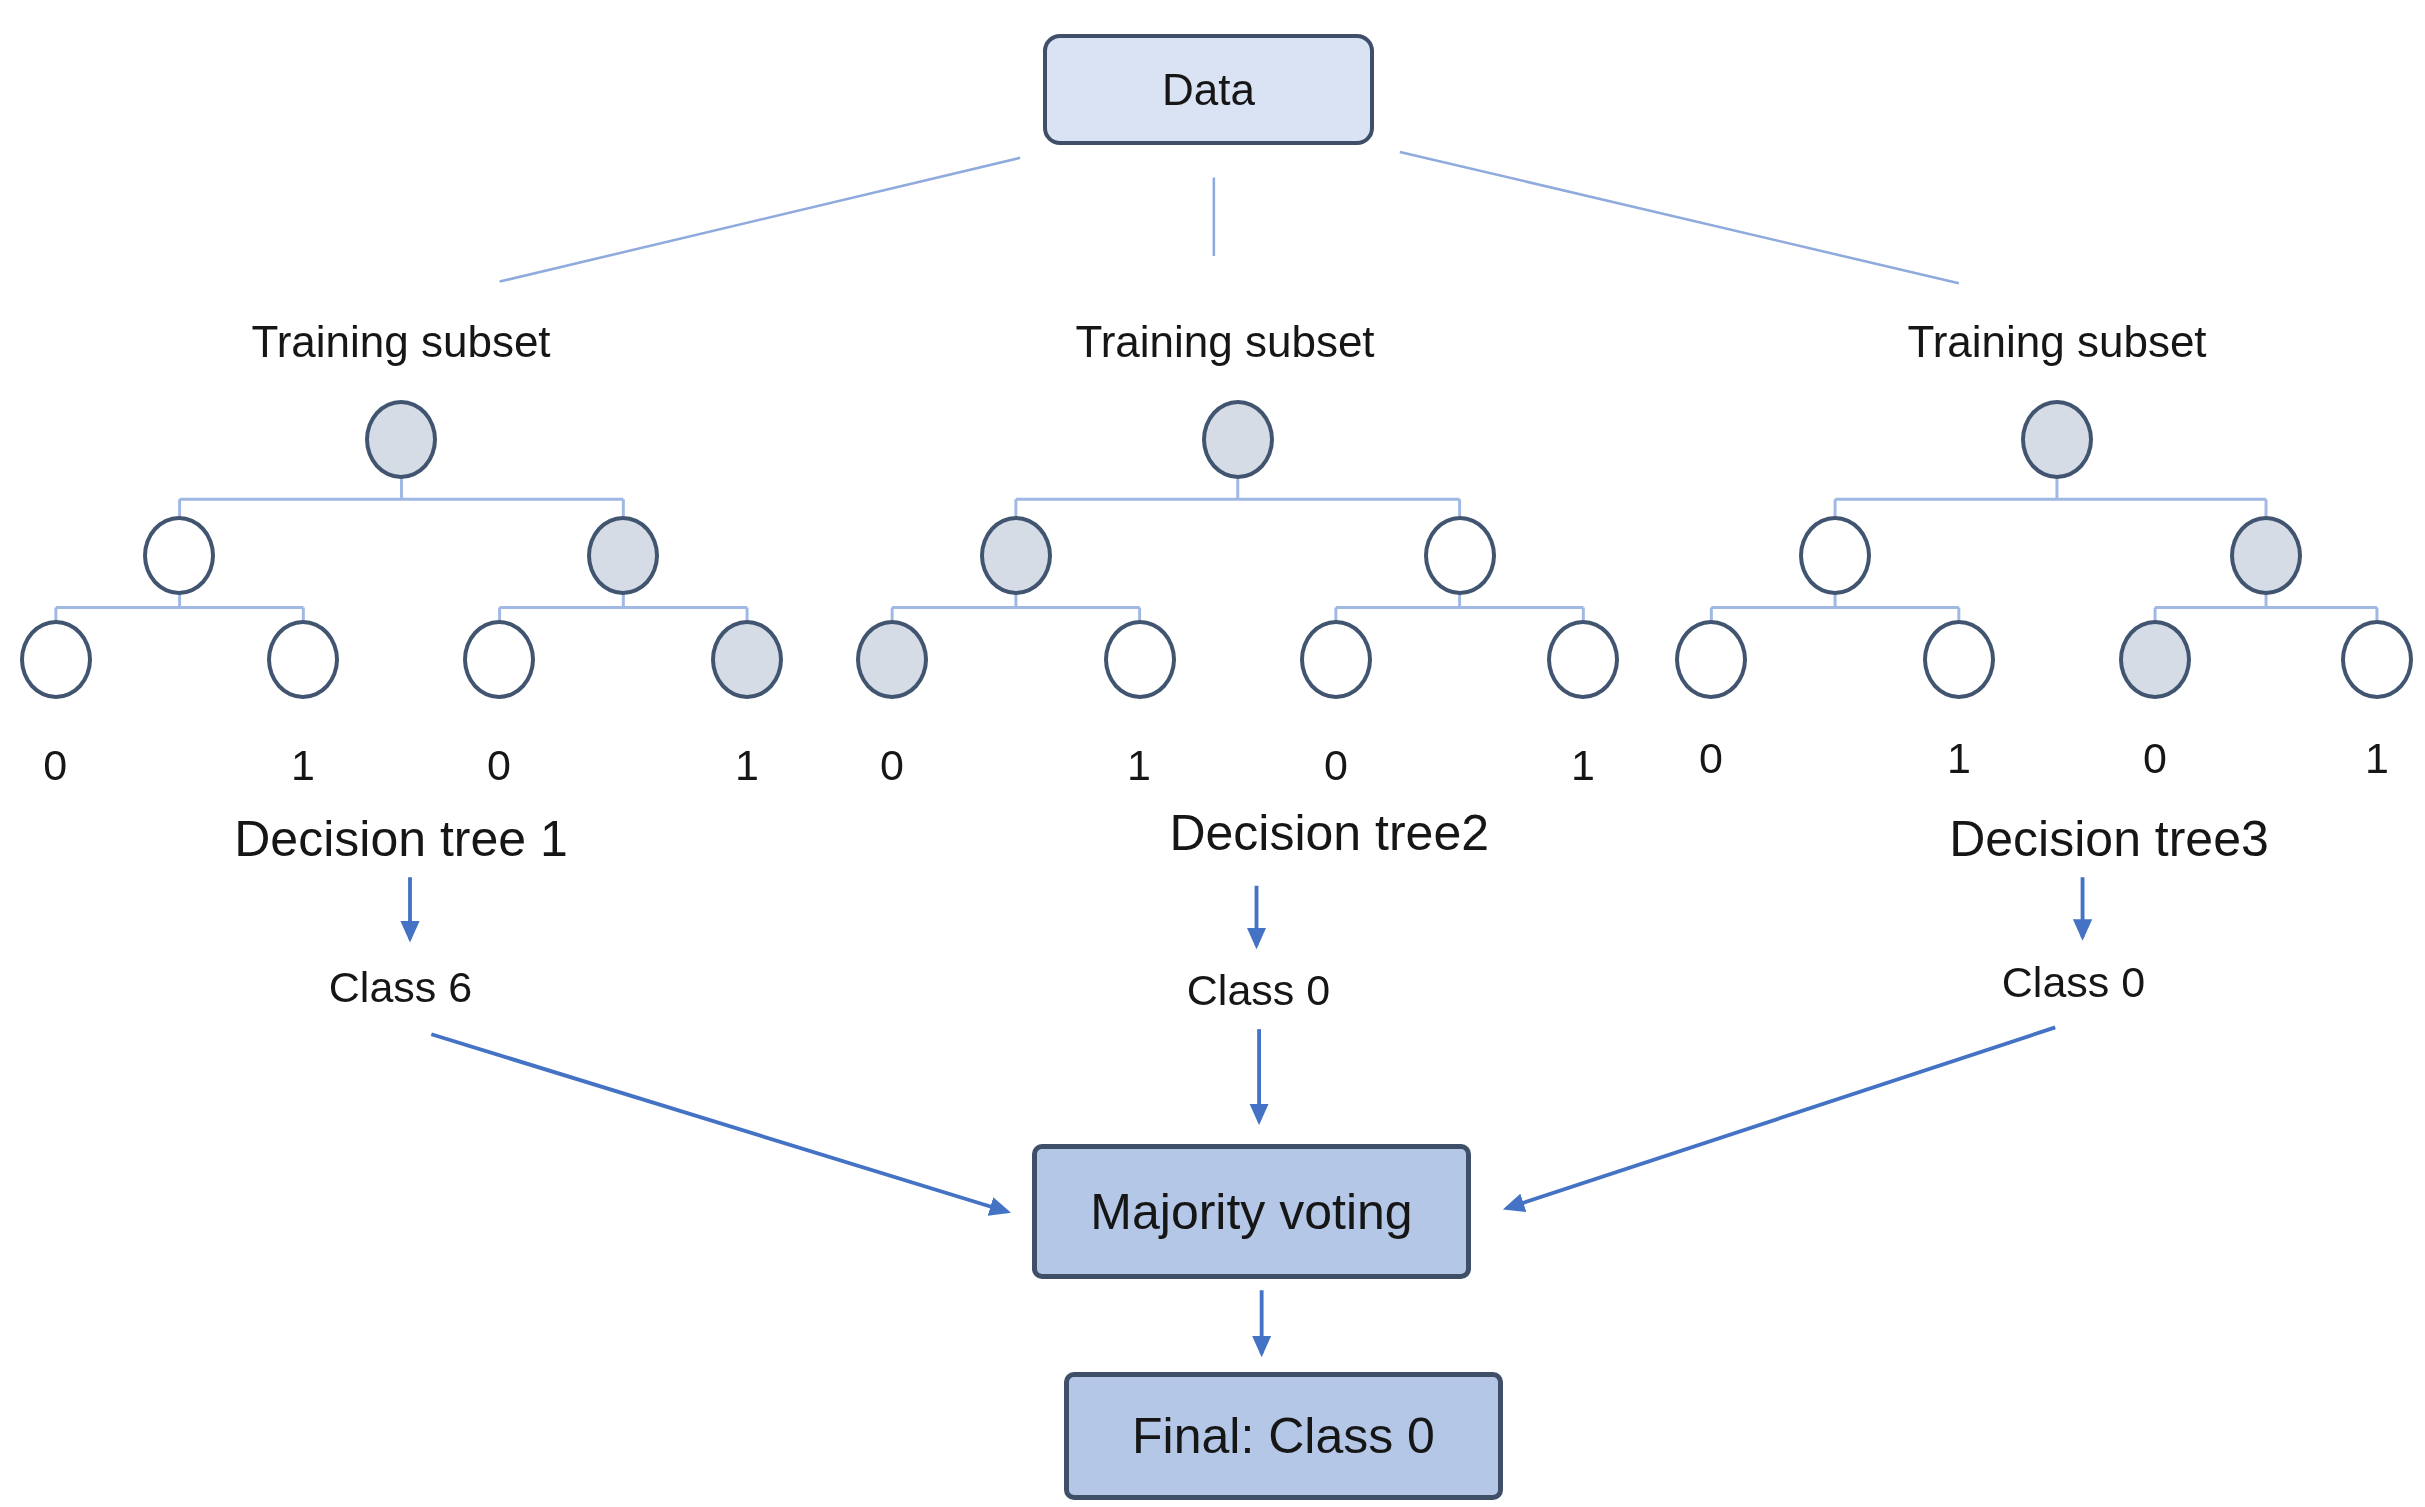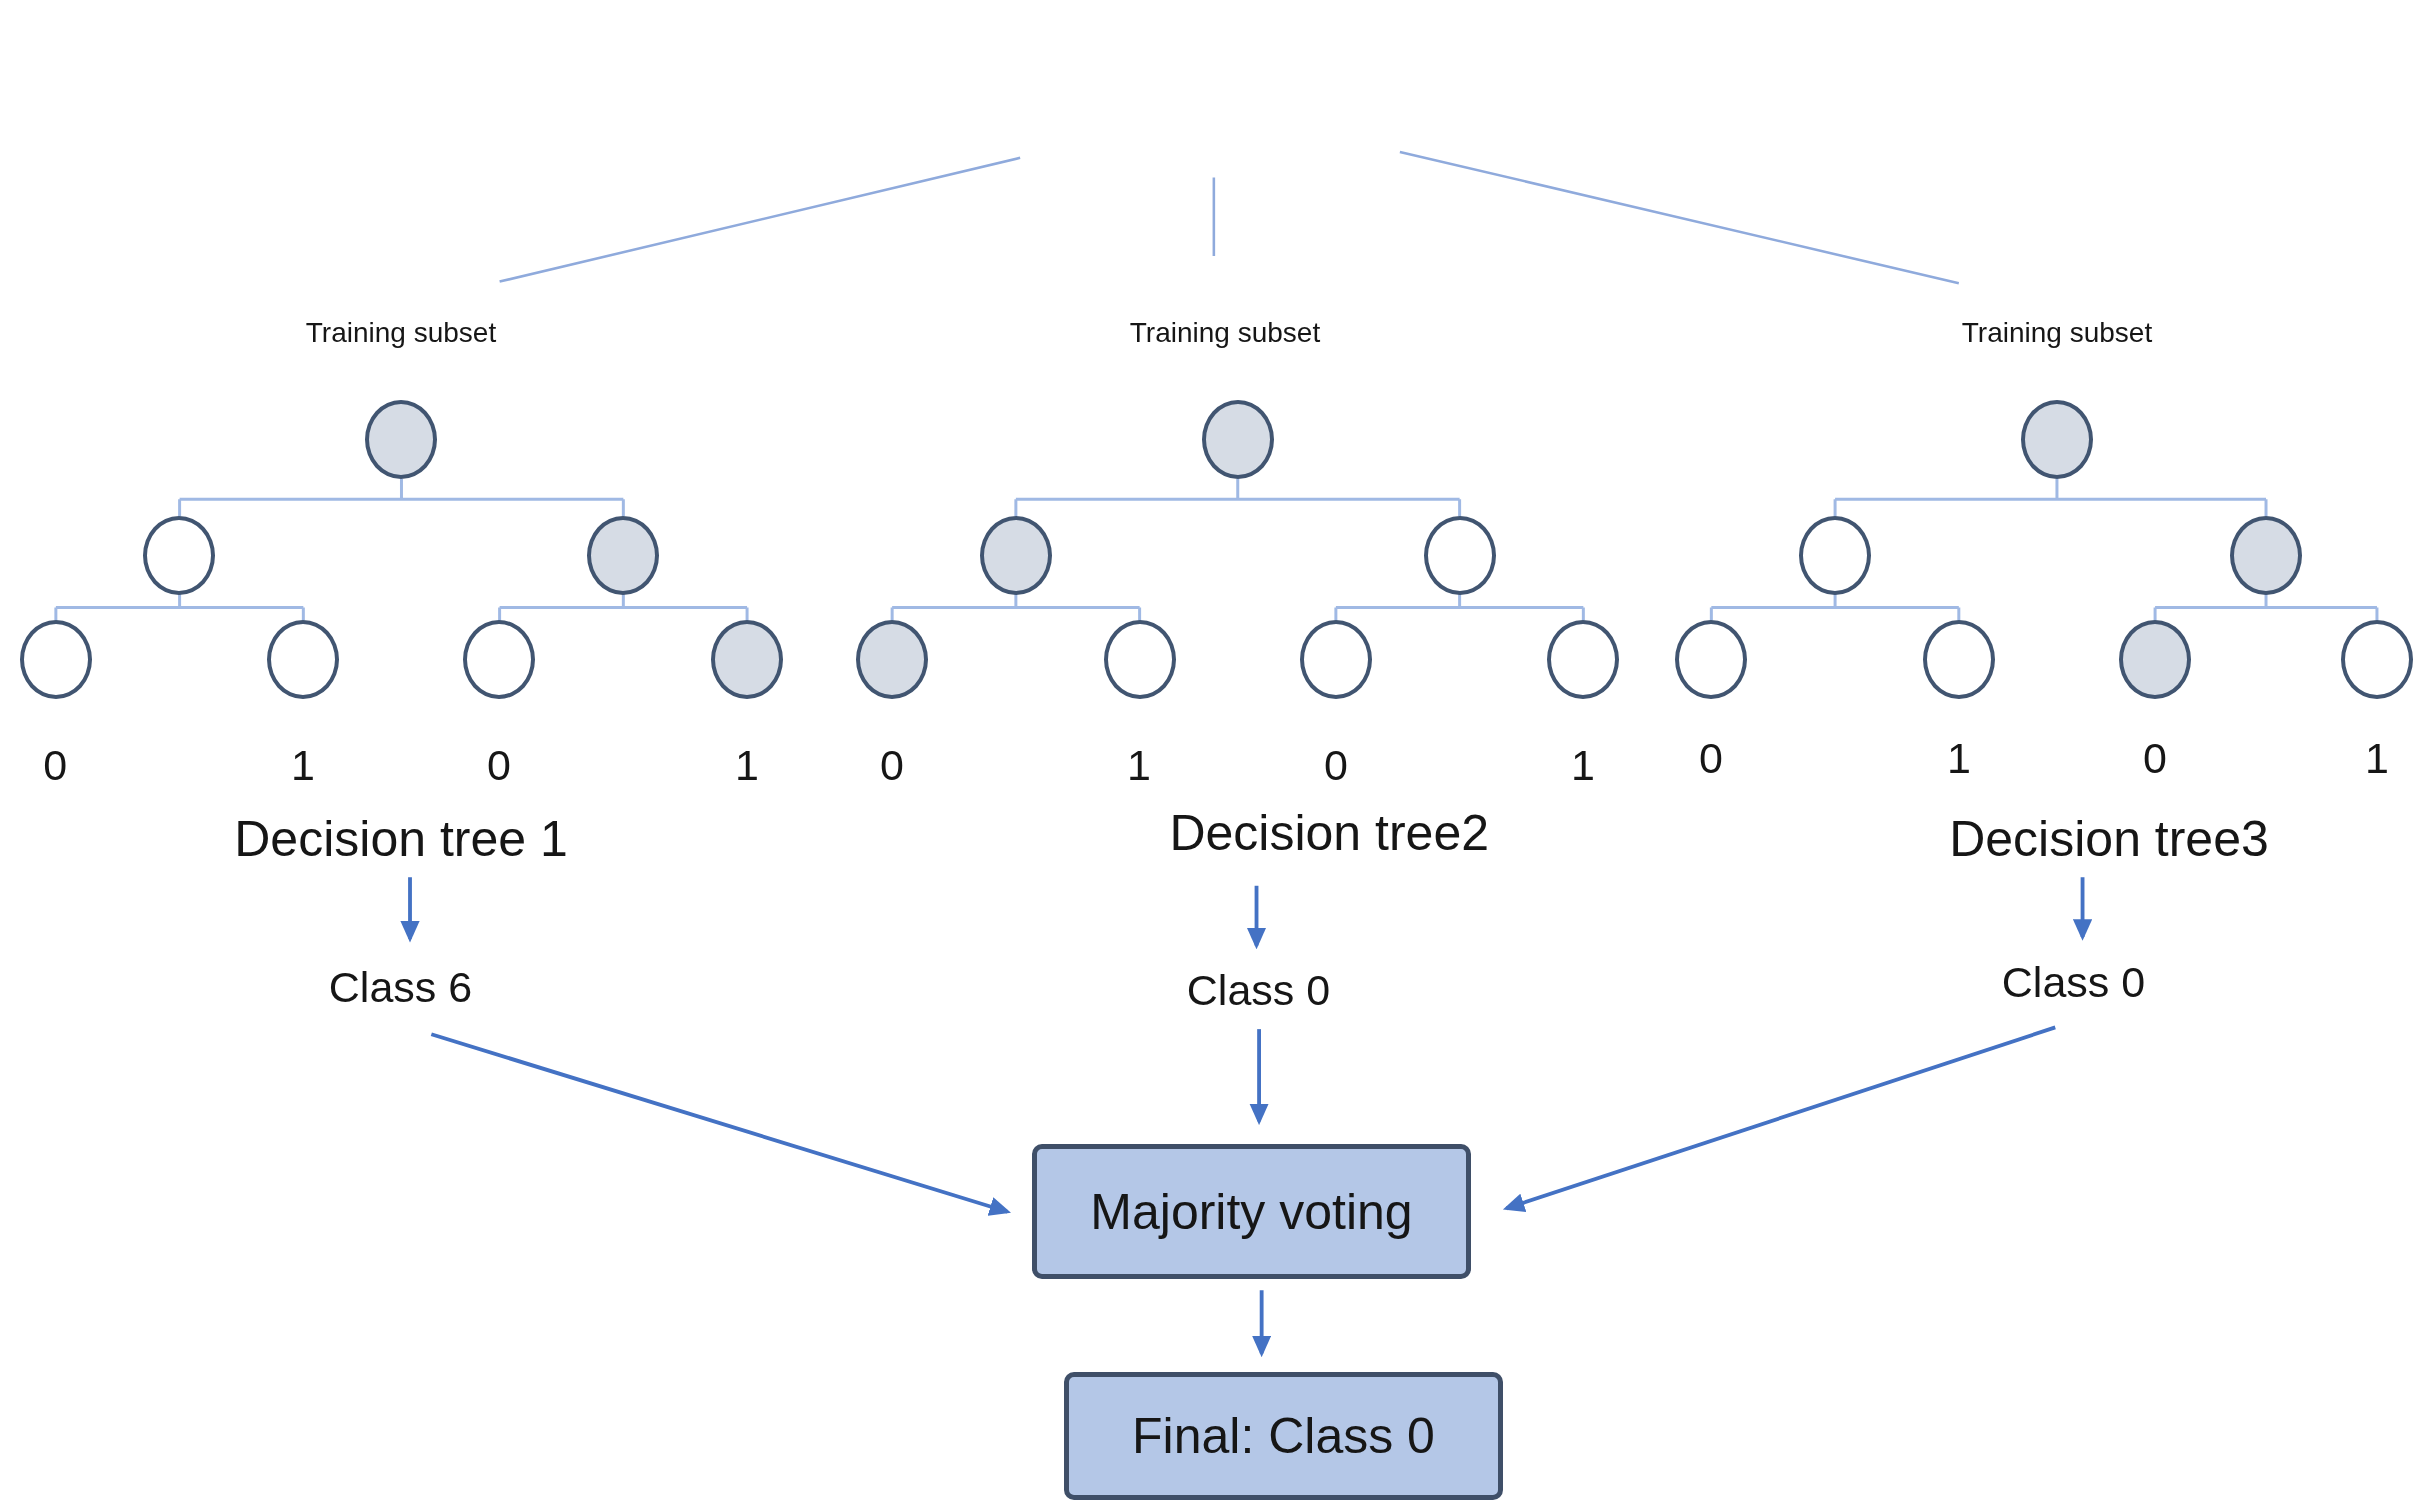--- a/index.html
+++ b/index.html
@@ -9,21 +9,21 @@
   }
   .overlay{position:absolute;left:0;top:0;}
   
   .node{
     position:absolute;width:72px;height:79px;box-sizing:border-box;
     border:4.3px solid #415571;border-radius:50%;background:#ffffff;
   }
   .node.shaded{background:#d6dce5;}
   
   .label{position:absolute;text-align:center;line-height:1.15;}
-  .training{font-size:28px;}
+  .training{font-size:44px;}
   .treename{font-size:50px;}
   .classlbl{font-size:43px;}
   .val{font-size:43px;width:102px;}
   
   .box{
     position:absolute;display:flex;align-items:center;justify-content:center;
     box-sizing:border-box;border:4.3px solid #3f4f68;color:#161616;
   }
   .data-box{background:#dae3f3;border-radius:17px;font-size:44px;}
   .action-box{background:#b4c7e7;border-radius:10px;border-width:5.1px;font-size:50px;}
@@ -58,20 +58,23 @@
     <path d="M1472 1038 L1472 1108" stroke="#4472c4" stroke-width="4.5" fill="none" marker-end="url(#ah)"></path>
     <path d="M2440 1028 L2440 1098" stroke="#4472c4" stroke-width="4.5" fill="none" marker-end="url(#ah)"></path>
 
     <path d="M505 1212 L1180 1420" stroke="#4472c4" stroke-width="4.5" fill="none" marker-end="url(#ah)"></path>
     <path d="M1475 1206 L1475 1314" stroke="#4472c4" stroke-width="4.5" fill="none" marker-end="url(#ah)"></path>
     <path d="M2408 1204 L1765 1416" stroke="#4472c4" stroke-width="4.5" fill="none" marker-end="url(#ah)"></path>
 
     <path d="M1478 1512 L1478 1586" stroke="#4472c4" stroke-width="4.5" fill="none" marker-end="url(#ah)"></path>
   </svg>
 
+  <div class="box data-box" style="left:1043px;top:34px;width:331px;height:111px;">
+    <span>Data</span>
+  </div>
 
   <div>
     <div class="label training" style="left:162px;top:317px;width:478px;">Training subset</div>
 
     <div class="node shaded" style="left:365px;top:400px;"></div>
     <div class="node" style="left:143px;top:516px;"></div>
     <div class="node shaded" style="left:587px;top:516px;"></div>
     <div class="node" style="left:19.6px;top:620px;"></div>
     <div class="node" style="left:267px;top:620px;"></div>
     <div class="node" style="left:463px;top:620px;"></div>

